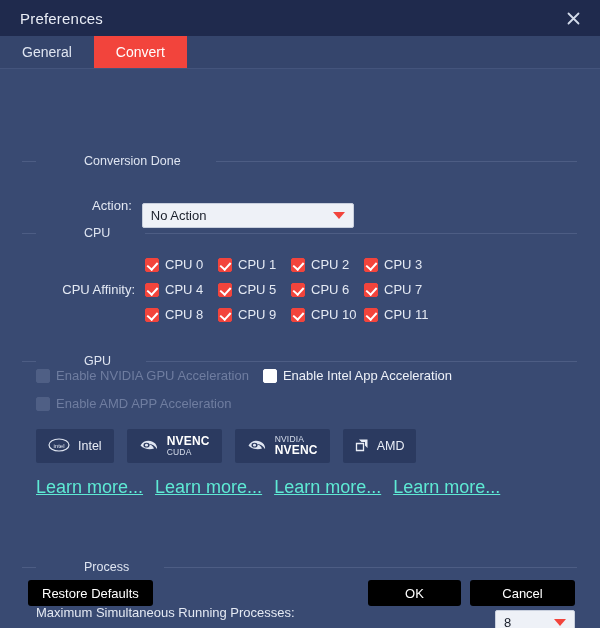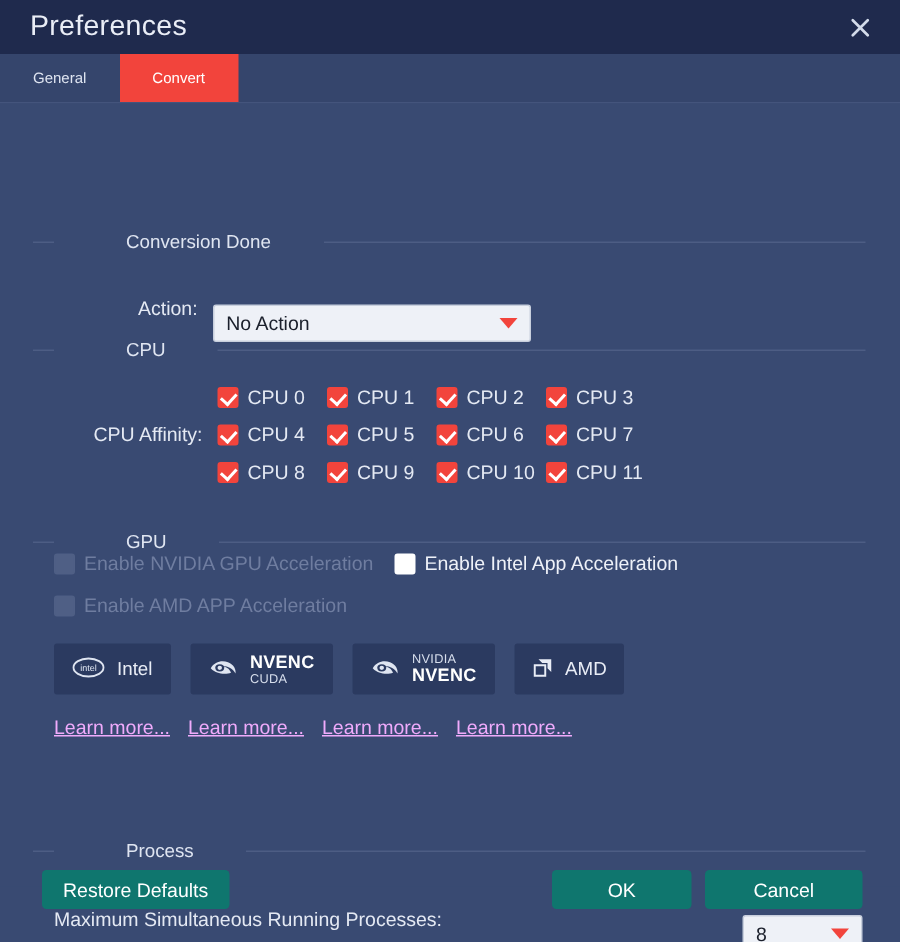--- a/index.html
+++ b/index.html
@@ -22,21 +22,21 @@
   
   .titlebar {
     height: 36px;
     background: #1f2a4d;
     display: flex;
     align-items: center;
     padding: 0 12px 0 20px;
     position: relative;
   }
   .titlebar-title {
-    font-size: 19px;
+    font-size: 15px;
     color: #e9edf6;
     letter-spacing: .2px;
     flex: 1;
   }
   .close-btn {
     width: 30px;
     height: 30px;
     display: flex;
     align-items: center;
     justify-content: center;
@@ -50,21 +50,21 @@
     background: #35456c;
     display: flex;
     align-items: stretch;
     border-bottom: 1px solid #44547c;
   }
   .tab {
     display: flex;
     align-items: center;
     justify-content: center;
     padding: 0 22px;
-    font-size: 10px;
+    font-size: 14px;
     color: #dfe5f1;
     cursor: pointer;
     background: transparent;
     min-width: 76px;
   }
   .tab.active {
     background: #f2443c;
     color: #ffffff;
   }
 
@@ -251,22 +251,22 @@
   }
   .logo { display: block; flex: 0 0 auto; }
 
   .links-row {
     display: flex;
     margin-top: 14px;
     padding-left: 14px;
     gap: 12px;
   }
   .link {
-    font-size: 13px;
-    color: #f0abfc;
+    font-size: 18px;
+    color: #5eead4;
     text-decoration: underline;
     cursor: pointer;
   }
 
   
   #grp-process { top: 491px; }
   .process-row {
     display: flex;
     align-items: center;
     margin-top: 16px;
@@ -287,21 +287,21 @@
     position: absolute;
     left: 0;
     right: 0;
     bottom: 0;
     height: 70px;
     display: flex;
     align-items: center;
     padding: 0 25px 0 28px;
   }
   .btn {
-    background: #0f766e;
+    background: #000000;
     color: #ffffff;
     border: none;
     border-radius: 3px;
     height: 26px;
     font-size: 13px;
     font-family: "Liberation Sans", sans-serif;
     cursor: pointer;
     padding: 0 14px;
   }
   #restore-btn { min-width: 116px; }

